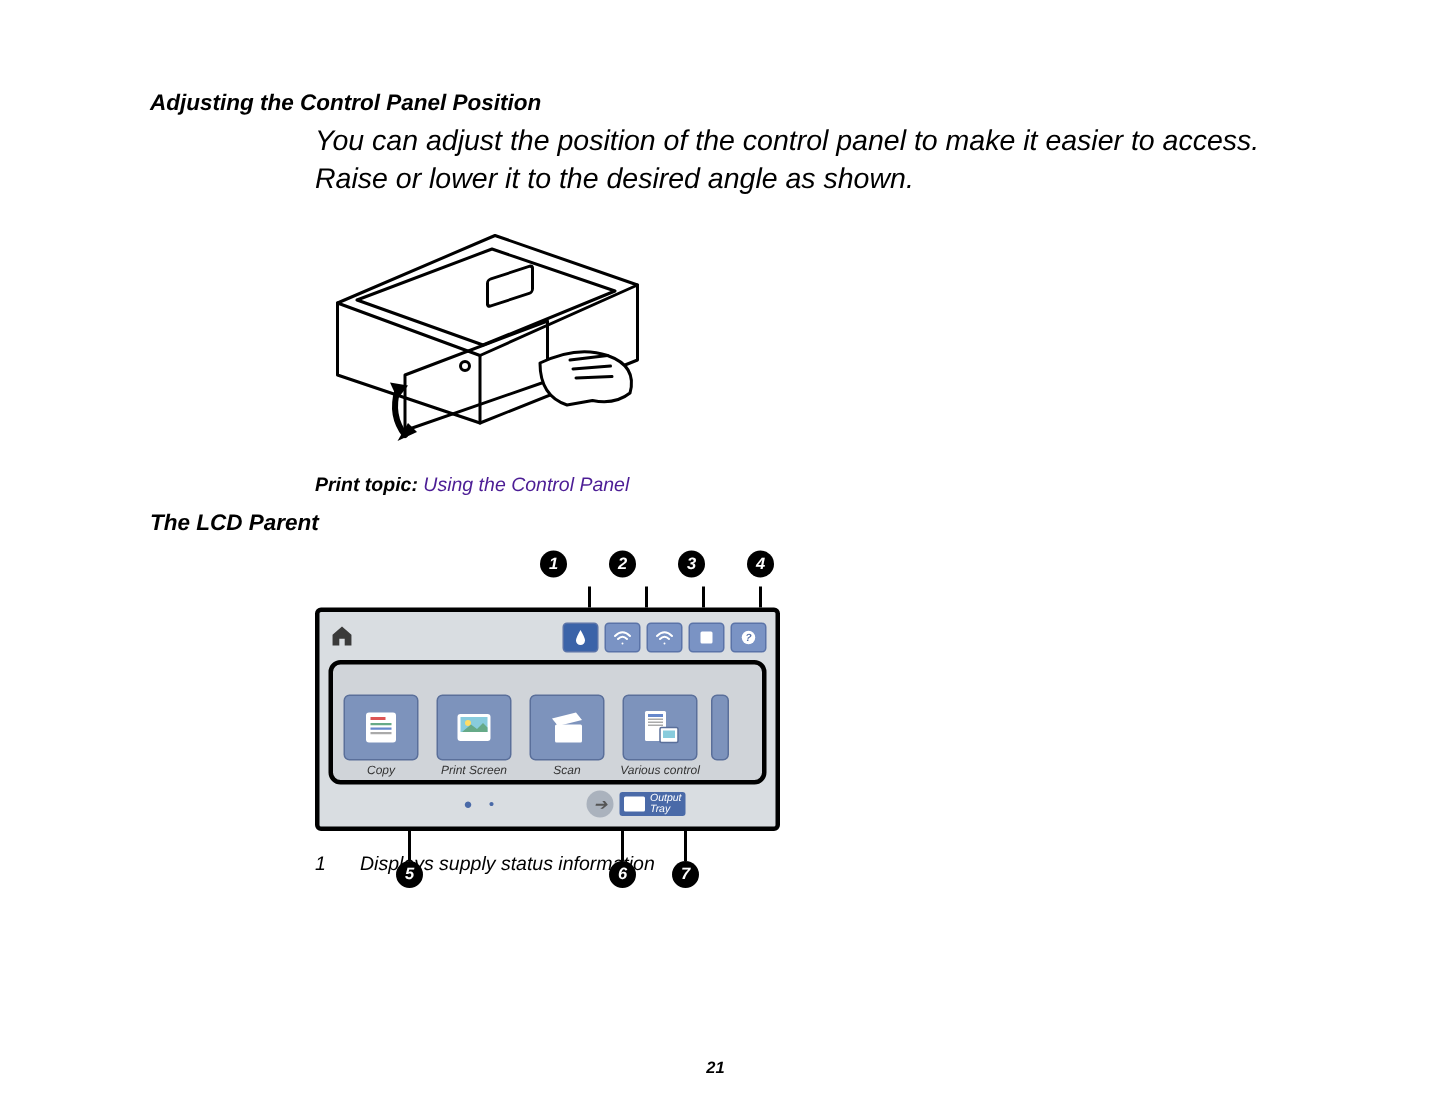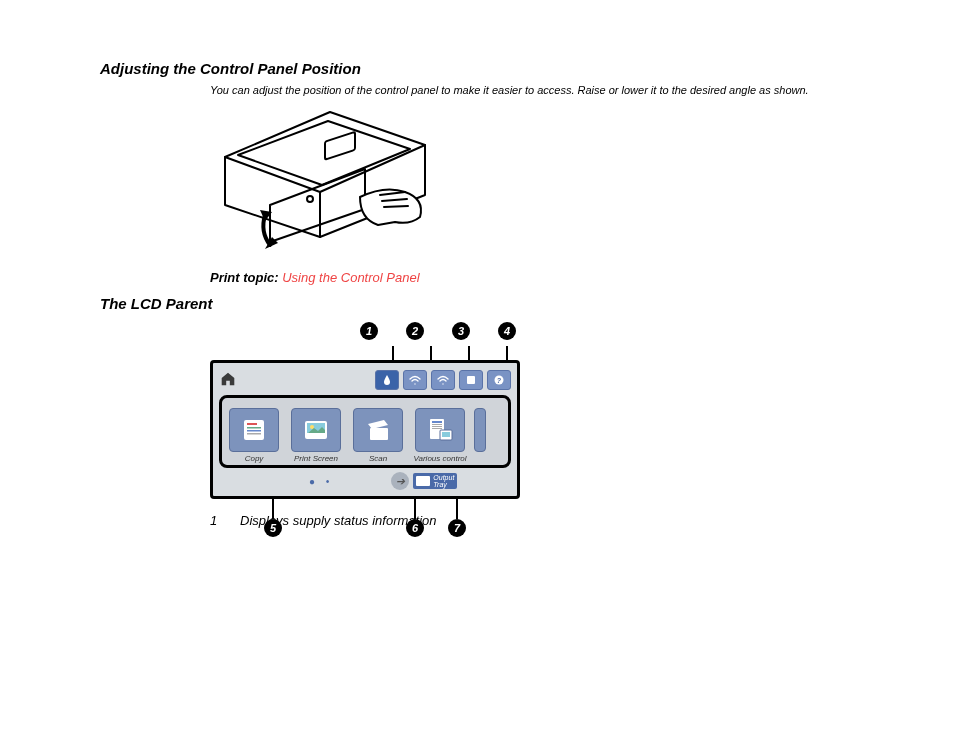--- a/index.html
+++ b/index.html
@@ -21,30 +21,30 @@
   }
   h2 {
     font-size: 15px;
     font-weight: bold;
     margin: 0 0 6px 0;
   }
   .indent {
     margin-left: 110px;
   }
   .body-text {
-    font-size: 11px;
+    font-size: 19px;
     line-height: 1.3;
-    margin: 0 0 0 0;
+    margin: 0 0 10px 0;
   }
   .parent-topic {
     font-size: 13px;
     margin: 10px 0 10px 0;
   }
   .parent-topic .label { font-weight: bold; }
-  .parent-topic a { color: #ef4444; text-decoration: none; }
+  .parent-topic a { color: #4c1d95; text-decoration: none; }
   .figure1 {
     margin: 0 0 10px 0;
   }
   .figure2 {
     margin: 10px 0 10px 0;
   }
   .legend {
     margin-top: 14px;
   }
   .legend-row { display: flex; }
@@ -67,21 +67,21 @@
   .pointer-wrap-top { display:flex; justify-content:flex-end; gap:36px; padding-right:12px; padding-left:138px; height:14px; }
   .pointer-wrap-top .pointer { height:14px; }
   .lcd-screen { border:3px solid #000; border-radius:4px; background:#d9dde1; padding:6px; }
   .lcd-topbar { display:flex; align-items:center; height:22px; }
   .home-icon { width:18px; }
   .spacer { flex:1; }
   .status-icons { display:flex; gap:4px; }
   .sicon { width:22px; height:18px; border:1px solid #5a73a8; border-radius:3px; background:#7a93c4; display:flex; align-items:center; justify-content:center; }
   .sicon.first { background:#3b63a8; }
   .sicon svg { width:12px; height:12px; }
-  .lcd-main { border:3px solid #000; border-radius:8px; margin:4px 0; padding:10px 4px 2px 4px; display:flex; gap:6px; overflow:hidden; background:#d0d4d9; }
+  .lcd-main { border:3px solid #000; border-radius:8px; margin:4px 0; padding:20px 4px 2px 4px; display:flex; gap:6px; overflow:hidden; background:#d0d4d9; }
   .tile { width:56px; text-align:center; }
   .tile-icon { width:48px; height:42px; margin:0 auto 2px auto; border:1px solid #5a6f9a; background:#7d93bc; border-radius:4px; display:flex; align-items:center; justify-content:center; }
   .tile-label { font-size:8px; color:#333; white-space:nowrap; overflow:hidden; }
   .lcd-bottombar { display:flex; align-items:center; height:18px; gap:4px; padding-left:90px; }
   .dots { font-size:10px; color:#4a6aa8; letter-spacing:4px; }
   .next-btn { width:18px; height:18px; border-radius:50%; background:#aab2bd; display:flex; align-items:center; justify-content:center; font-size:11px; color:#555; }
   .out-tray { display:flex; align-items:center; gap:3px; background:#4a6aa8; border-radius:2px; padding:1px 3px; color:#fff; font-size:7px; line-height:1; }
   .out-tray .card { width:14px; height:10px; background:#fff; border-radius:1px; }
   .bottom-pointers { position:absolute; left:0; right:0; }
   .bp { position:absolute; display:flex; flex-direction:column; align-items:center; }
@@ -267,13 +267,14 @@
     </div>
 
     <div class="legend">
       <div class="legend-row">
         <div class="legend-num">1</div>
         <div>Displays supply status information</div>
       </div>
     </div>
   </div>
 
+  <div class="pagenum">21</div>
 </div>
 
 </body></html>

